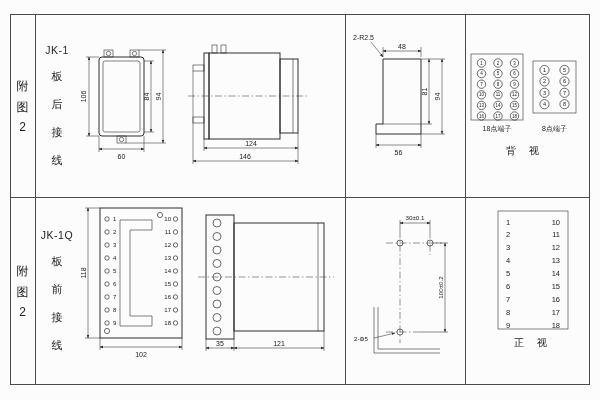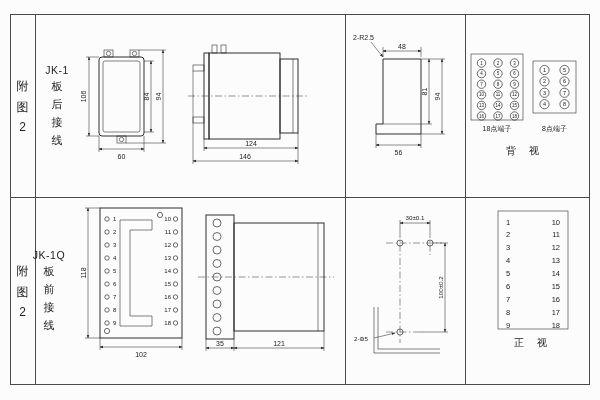--- a/index.html
+++ b/index.html
@@ -4,21 +4,21 @@
 <style>
   *{margin:0;padding:0;box-sizing:border-box}
   html,body{width:600px;height:400px}
   body{background:#fff;font-family:"Liberation Sans","DejaVu Sans",sans-serif}
   .page{position:relative;width:600px;height:400px;background:#fcfcfc;overflow:hidden;color:#222}
   .outer{position:absolute;border:1px solid #4a4a4a;background:transparent}
   .vl,.hl{position:absolute;background:#4a4a4a}
   .vl{width:1px}.hl{height:1px}
   .cell{position:absolute;display:flex;flex-direction:column;align-items:center;justify-content:center}
   .fig{width:25px;gap:4px;font-size:12px}
-  .model{width:42px;gap:3px;font-size:11px}
+  .model{width:42px;gap:13px;font-size:11px}
   .model .mo{font-size:10.5px;letter-spacing:0.5px}
   svg.draw{position:absolute;overflow:visible}
   .ol{fill:none;stroke:#2e2e2e;stroke-width:1}
   .t{stroke-width:0.6}
   .dim,.ext{stroke:#2e2e2e;stroke-width:0.55;fill:none}
   .cl{stroke:#2e2e2e;stroke-width:0.5;stroke-dasharray:7 2.5 1.5 2.5;fill:none}
   text{fill:#1a1a1a;font-family:"Liberation Sans","DejaVu Sans",sans-serif}
   .dt{font-size:7px;text-anchor:middle}
   .nt{font-size:7px;text-anchor:start}
   .pin{fill:none;stroke:#2e2e2e;stroke-width:0.7}
@@ -194,21 +194,21 @@
     <text class="lbl" x="86.5" y="91">8点端子</text>
     <text class="viewlbl" x="57" y="114">背 视</text>
   </svg>
 
   <div class="cell fig" style="left:10px;top:198px;height:186px">
     <span>附</span>
     <span>图</span>
     <span>2</span>
   </div>
 
-  <div class="cell model" style="left:28px;top:198px;height:186px">
+  <div class="cell model" style="left:36px;top:198px;height:186px">
     <span class="mo">JK-1Q</span>
     <span>板</span>
     <span>前</span>
     <span>接</span>
     <span>线</span>
   </div>
 
   <svg class="draw" style="left:76px;top:200px" width="120" height="162" viewBox="0 0 120 162">
     <rect class="ol" x="24" y="8" width="82" height="130"></rect>
     <path class="ol t" d="M44,20 H76 V30 H54 V116 H76 V126 H44 Z"></path>

